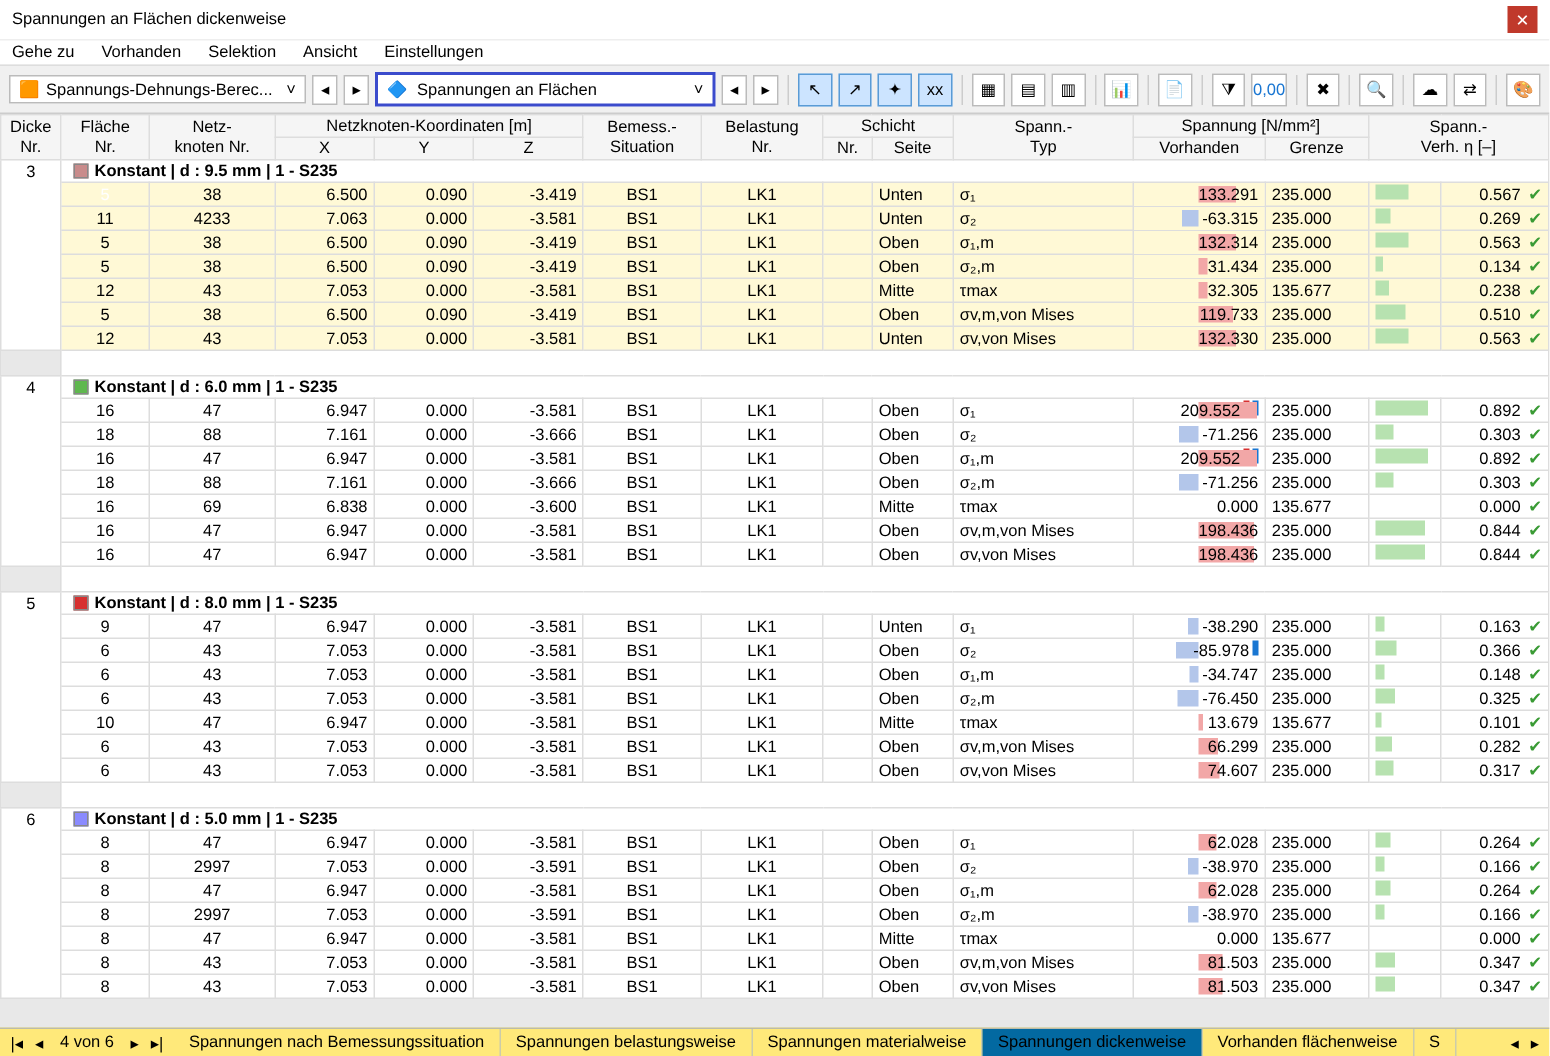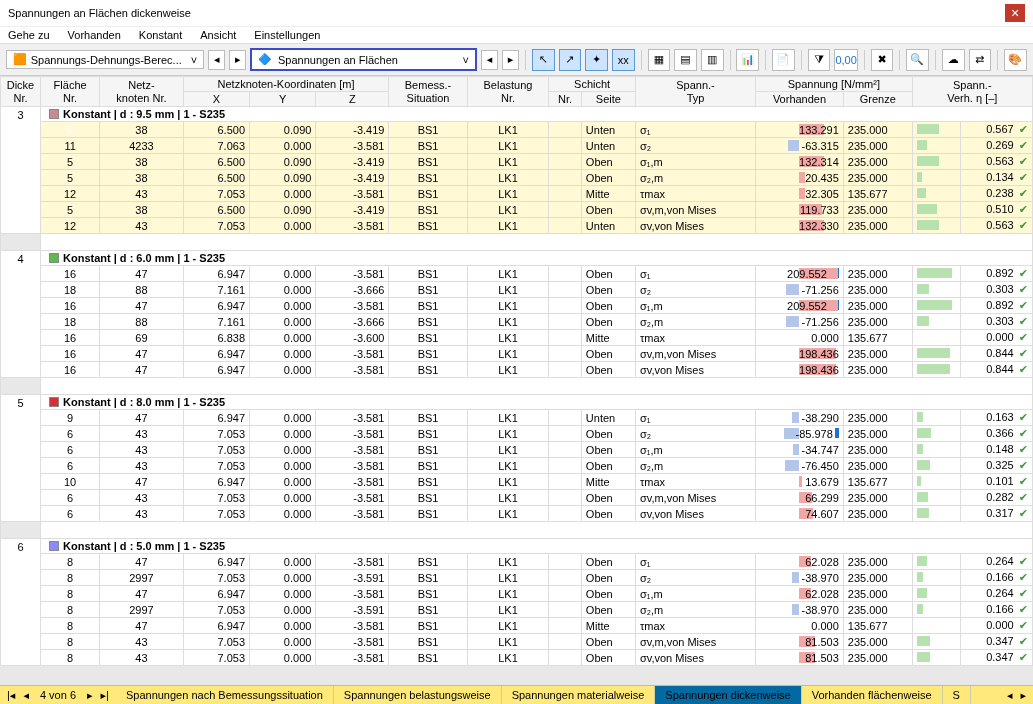--- a/index.html
+++ b/index.html
@@ -56,21 +56,21 @@
 <body>
 
 <div class="title-bar">
   <span>Spannungen an Flächen dickenweise</span>
   <span class="close">✕</span>
 </div>
 
 <div class="menu-bar" id="menu-bar">
     <span>Gehe zu</span>
     <span>Vorhanden</span>
-    <span>Konstant</span>
+    <span>Selektion</span>
     <span>Ansicht</span>
     <span>Einstellungen</span>
   </div>
 
 <div class="toolbar">
   <div class="dropdown1">
     <span>🟧</span>
     <span>Spannungs-Dehnungs-Berec...</span>
     <span class="chevron">˅</span>
   </div>
@@ -197,21 +197,21 @@
           <td class="fl-cell">5</td>
           <td class="ctr">38</td>
           <td class="num">6.500</td>
           <td class="num">0.090</td>
           <td class="num">-3.419</td>
           <td class="ctr">BS1</td>
           <td class="ctr">LK1</td>
           <td class="ctr"></td>
           <td class="">Oben</td>
           <td class="">σ₂,m</td>
-          <td class="vorh-cell"><span class="vorh-bar red" style="left:50%;width:6.68808510638298%;"></span><span class="vorh-val">20.435</span></td>
+          <td class="vorh-cell"><span class="vorh-bar red" style="left:50%;width:6.68808510638298%;"></span><span class="vorh-val">31.434</span></td>
           <td class="grenze-cell">235.000</td>
           <td style="width: 40px;"><span class="ratio-bar" style="width:5.36px;"></span></td>
           <td class="num">0.134 <span class="check">✔</span></td>
         </tr>
         <tr class="sel-row">
           <td class="fl-cell">12</td>
           <td class="ctr">43</td>
           <td class="num">7.053</td>
           <td class="num">0.000</td>
           <td class="num">-3.581</td>

